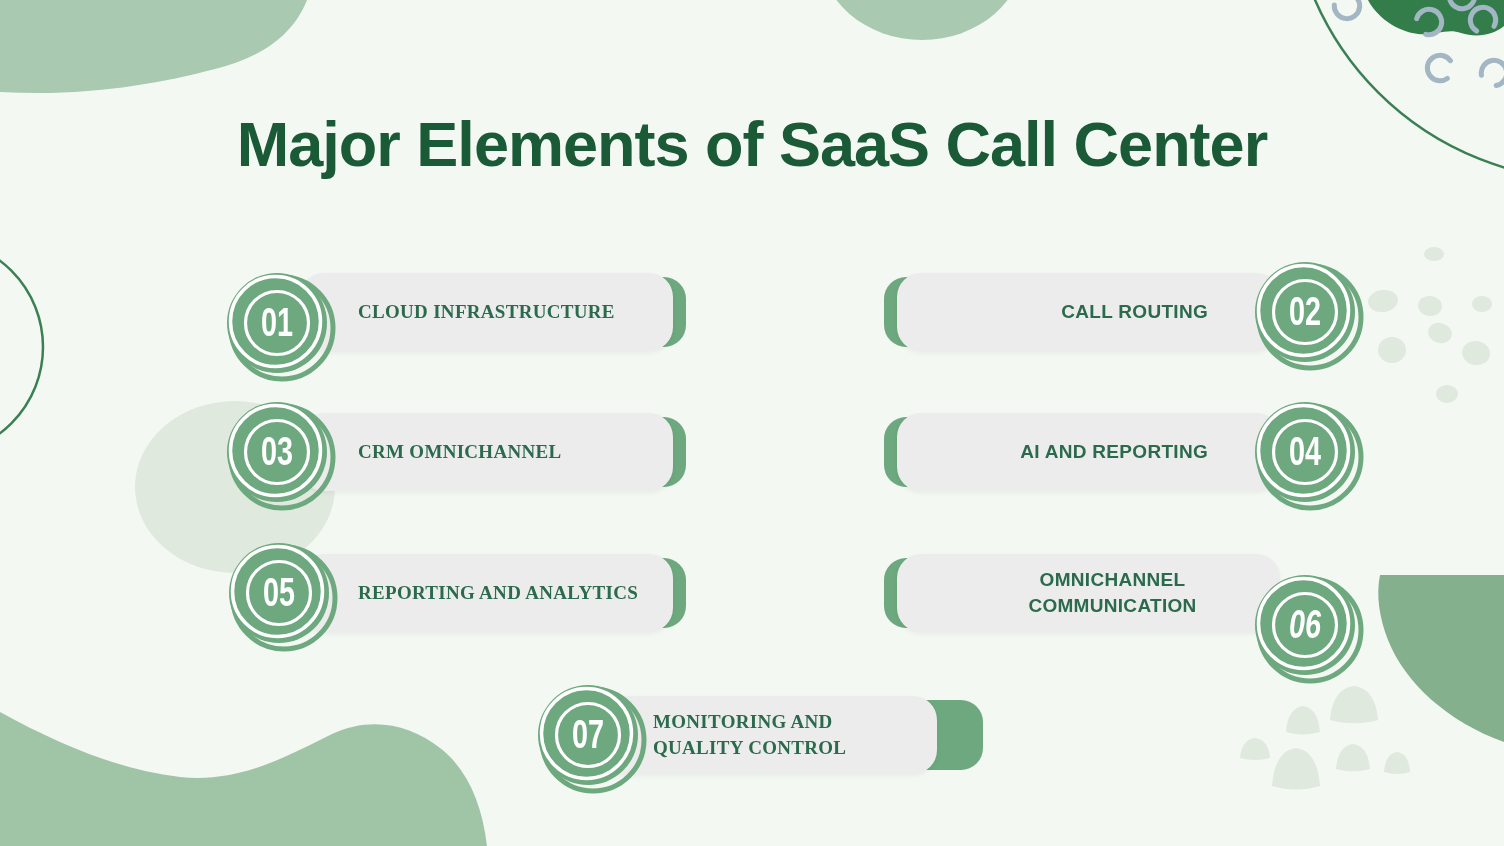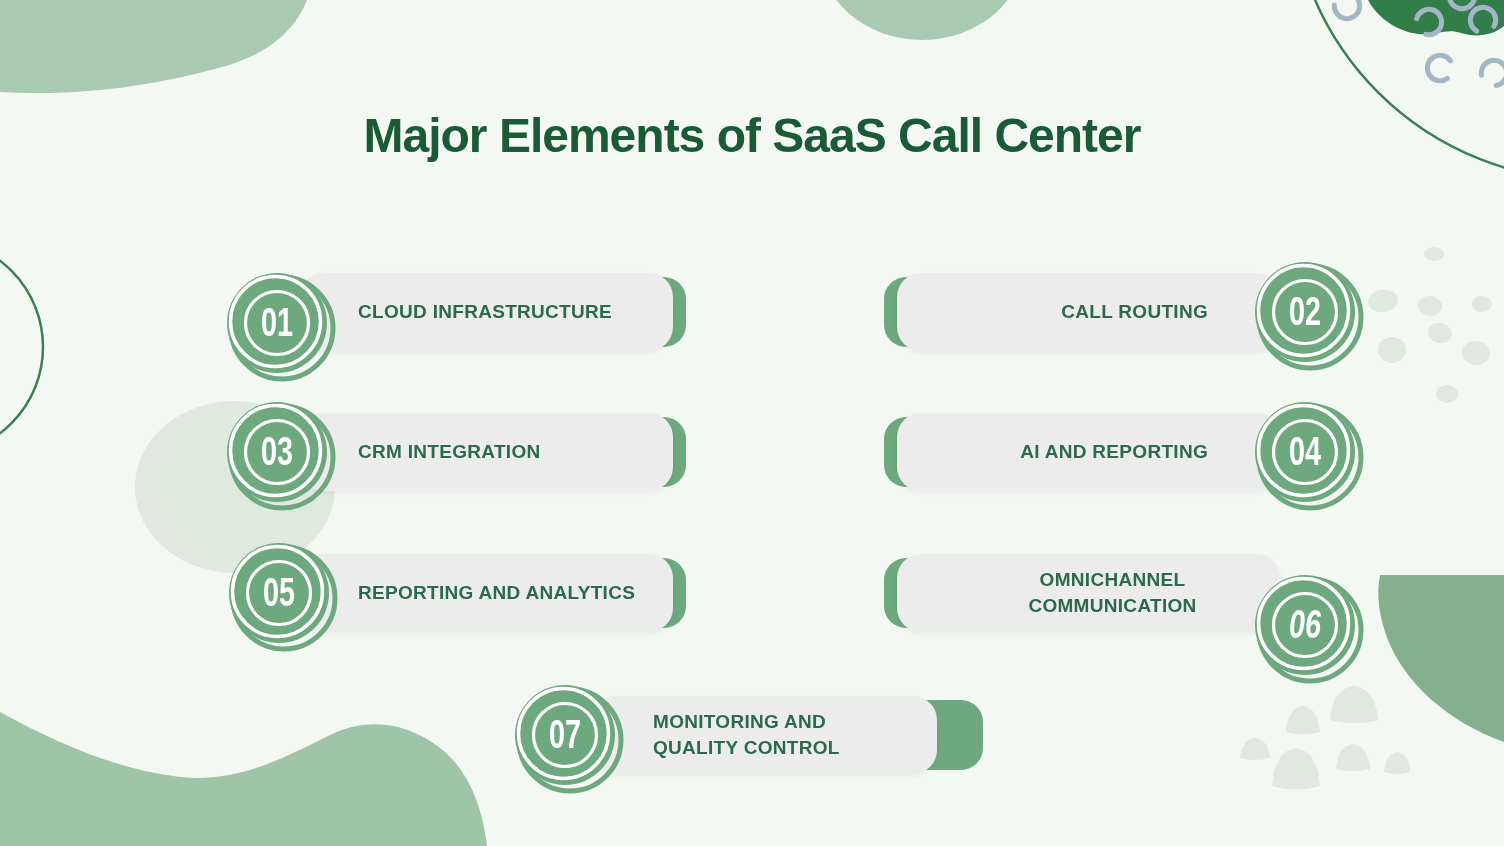--- a/index.html
+++ b/index.html
@@ -13,35 +13,35 @@
   .sage{fill:var(--sage)}
   .sage-wave{fill:var(--sage_wave)}
   .corner{fill:var(--corner_green)}
   .darkblob{fill:var(--dark_green)}
   .pale{fill:var(--pale)}
   .thin-arc{fill:none;stroke:var(--arc_green);stroke-width:2.5px;}
   .doodle{fill:none;stroke:var(--doodle_blue);stroke-width:5px;stroke-linecap:round;}
 
   h1.title{
     position:absolute;left:0;right:0;top:108px;margin:0;z-index:2;
-    text-align:center;font-size:48px;font-weight:bold;letter-spacing:-1px;
+    text-align:center;font-size:63px;font-weight:bold;letter-spacing:-1px;
     color:var(--title_green);
   }
 
   .item{position:absolute;left:0;top:0;width:0;height:0;z-index:2;}
   .pill-accent{
     position:absolute;background:var(--accent);border-radius:22px;z-index:1;
   }
   .pill{
     position:absolute;background:var(--pill_gray);border-radius:24px;z-index:2;
     display:flex;align-items:center;box-shadow:0 2px 5px rgba(0,0,0,0.05);
     color:var(--label_green);font-weight:bold;font-size:19px;letter-spacing:0.3px;
     line-height:26px;
   }
-  .pill.l{justify-content:flex-start;text-align:left;}
+  .pill.l{justify-content:flex-start;text-align:left;font-family:Liberation Serif, serif;}
   .pill.r{justify-content:flex-end;text-align:right;padding-left:17px;}
   .badge{position:absolute;width:130px;height:130px;z-index:3;}
   .badge svg{position:absolute;left:0;top:0;}
   .badge .crescent{fill:none;stroke:var(--accent);stroke-width:5px;}
   .badge .disc{fill:var(--accent);}
   .badge .ring{fill:none;stroke:#ffffff;}
   .badge .num{
     position:absolute;left:50%;top:50%;
     transform:translate(-50%,-52%) scaleX(0.72);
     color:#ffffff;font-weight:bold;font-size:40px;letter-spacing:0px;white-space:nowrap;
@@ -129,21 +129,21 @@
         <circle class="ring" cx="-1.5" cy="-1.5" r="45" stroke-width="3.5"></circle>
         <circle class="ring" cx="0" cy="0" r="31.5" stroke-width="3.2"></circle>
       </svg>
       <span class="num">02</span>
     </div>
   </div>
 
   <div class="item">
     <div class="pill-accent" style="left:313px;top:417px;width:373px;height:70px;"></div>
     <div class="pill l" style="left:300px;top:413px;width:373px;height:78px;padding-left:58px;box-sizing:border-box;">
-      <span>CRM INTEGRATION</span>
+      <span>CRM OMNICHANNEL</span>
     </div>
     <div class="badge" style="left:212px;top:387px;">
       <svg viewBox="-65 -65 130 130" width="130" height="130">
         <circle class="crescent" cx="5" cy="5" r="51"></circle>
         <circle class="disc" cx="0" cy="0" r="50"></circle>
         <circle class="ring" cx="-1.5" cy="-1.5" r="45" stroke-width="3.5"></circle>
         <circle class="ring" cx="0" cy="0" r="31.5" stroke-width="3.2"></circle>
       </svg>
       <span class="num">03</span>
     </div>
@@ -195,21 +195,21 @@
       </svg>
       <span class="num">06</span>
     </div>
   </div>
 
   <div class="item">
     <div class="pill-accent" style="left:638px;top:700px;width:345px;height:70px;"></div>
     <div class="pill l" style="left:592px;top:696px;width:345px;height:78px;padding-left:61px;padding-right:24px;box-sizing:border-box;">
       <span>MONITORING AND QUALITY CONTROL</span>
     </div>
-    <div class="badge" style="left:500px;top:670px;">
+    <div class="badge" style="left:523px;top:670px;">
       <svg viewBox="-65 -65 130 130" width="130" height="130">
         <circle class="crescent" cx="5" cy="5" r="51"></circle>
         <circle class="disc" cx="0" cy="0" r="50"></circle>
         <circle class="ring" cx="-1.5" cy="-1.5" r="45" stroke-width="3.5"></circle>
         <circle class="ring" cx="0" cy="0" r="31.5" stroke-width="3.2"></circle>
       </svg>
       <span class="num">07</span>
     </div>
   </div>
 

